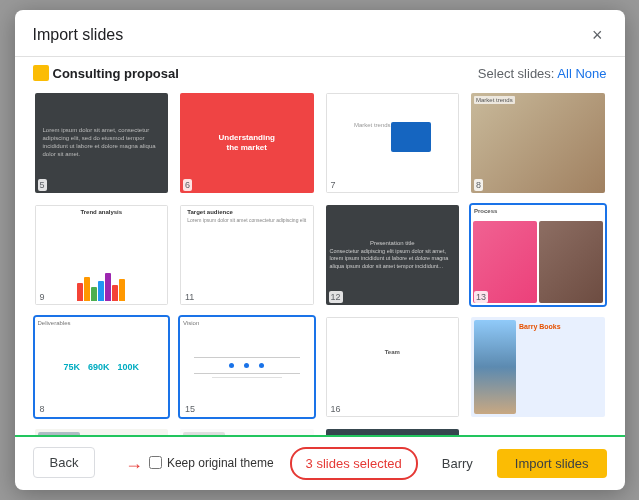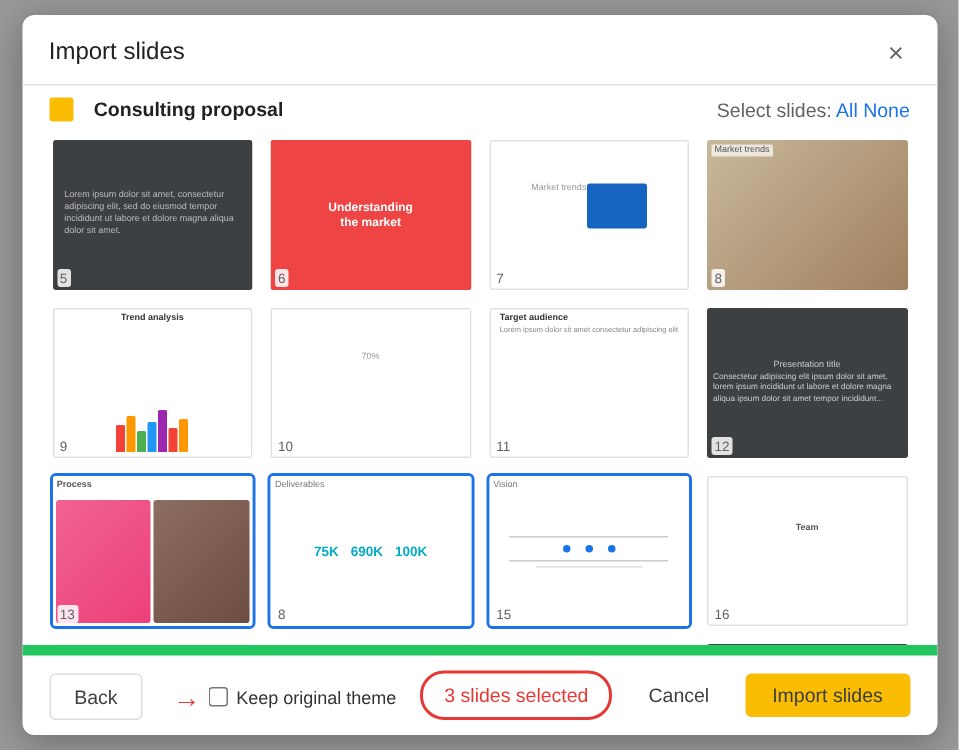--- a/index.html
+++ b/index.html
@@ -47,21 +47,22 @@
     }
     .dialog-subheader {
       display: flex;
       align-items: center;
       justify-content: space-between;
       padding: 8px 18px 6px 18px;
       flex-shrink: 0;
     }
     .presentation-name {
       display: flex;
-      gap: 14px;
+      align-items: center;
+      gap: 4px;
       font-size: 13px;
       font-weight: 600;
       color: #202124;
     }
     .pres-icon {
       width: 16px;
       height: 16px;
       background: #fbbc04;
       border-radius: 2px;
       display: inline-block;
@@ -183,23 +184,23 @@
     .s12-text { color: #ccc; font-size: 5.5px; line-height: 1.4; }
 
     
     .s16-content { width: 100%; height: 100%; display: flex; flex-direction: column; padding: 3px; }
     .s16-label { font-size: 6px; color: #555; font-weight: bold; }
     .s16-photos { display: flex; gap: 2px; margin-top: 3px; }
     .s16-photo { flex: 1; height: 28px; border-radius: 2px; }
 
     .dialog-footer {
       display: flex;
-      align-items: flex-end;
+      align-items: flex-start;
       padding: 10px 18px;
-      border-top: 7px solid #22c55e;
+      border-top: 2px solid #22c55e;
       gap: 8px;
       flex-shrink: 0;
     }
     .footer-left {
       display: flex;
       align-items: center;
       flex: 1;
       gap: 10px;
     }
     .keep-theme {
@@ -347,35 +348,20 @@
               <div class="s9-bar" style="height:20px;"></div>
               <div class="s9-bar" style="height:28px;"></div>
               <div class="s9-bar" style="height:16px;"></div>
               <div class="s9-bar" style="height:22px;"></div>
             </div>
           </div>
         </div>
         <div class="slide-num">9</div>
       </div>
 
-      <div class="slide-item">
-        <div class="slide-thumb thumb-10">
-          <div class="thumb-inner s10-content">
-            <div style="font-size:6px; color:#999; margin-bottom:2px;">70%</div>
-            <div class="s10-rows">
-              <div class="s10-row" style="width:80%; background:#00bcd4;"></div>
-              <div class="s10-row" style="width:60%; background:#ff9800;"></div>
-              <div class="s10-row" style="width:70%; background:#4caf50;"></div>
-              <div class="s10-row" style="width:50%; background:#2196f3;"></div>
-              <div class="s10-row" style="width:40%; background:#9c27b0;"></div>
-            </div>
-          </div>
-        </div>
-        <div class="slide-num">10</div>
-      </div>
 
       <div class="slide-item">
         <div class="slide-thumb thumb-11">
           <div class="thumb-inner s11-content">
             <div class="s11-left">
               <div class="s11-title">Target audience</div>
               <div style="font-size:5px; color:#888; margin-top:2px; line-height:1.4;">Lorem ipsum dolor sit amet consectetur adipiscing elit</div>
             </div>
             <div class="s11-right" style="background: linear-gradient(135deg, #90a4ae, #78909c);"></div>
           </div>
@@ -514,17 +500,17 @@
           <span class="red-arrow">→</span>
         </div>
         <label class="keep-theme">
           <input type="checkbox" style="">
           <span>Keep original theme</span>
         </label>
       </div>
     </div>
     <div class="footer-right">
       <span class="btn-selected">3 slides selected</span>
-      <button class="btn-cancel">Cancel</button>
+      <button class="btn-cancel">Barry</button>
       <button class="btn-import">Import slides</button>
     </div>
   </div>
 </div>
 
 </body></html>

